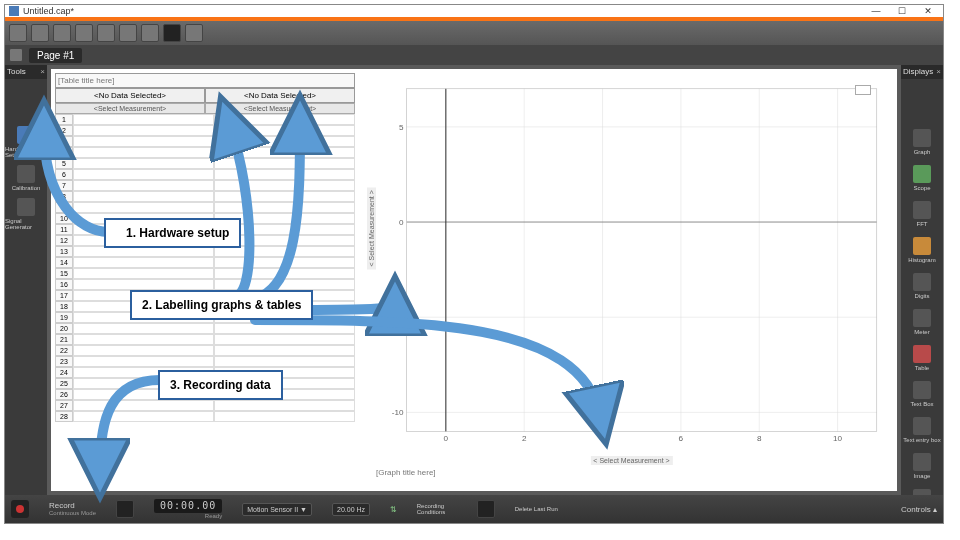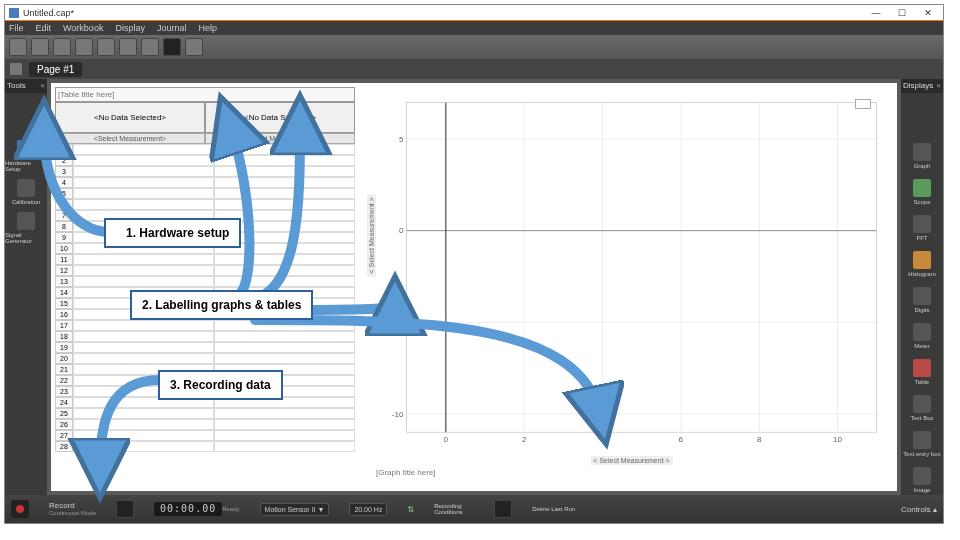--- a/index.html
+++ b/index.html
@@ -1,20 +1,20 @@
 <!DOCTYPE html>
 <html><head>
 <meta charset="utf-8">
 <style>
 * { box-sizing: border-box; margin: 0; padding: 0; font-family: Arial, sans-serif; }
 body { background: #fff; width: 960px; height: 540px; overflow: hidden; position: relative; }
 
 .app { width: 940px; height: 520px; margin: 4px; border: 1px solid #888; background: #5a5a5a; display: flex; flex-direction: column; }
 
-.titlebar { height: 16px; background: #fff; display: flex; align-items: center; padding: 0 4px; font-size: 9px; color: #333; border-bottom: 1px solid #f97316; }
+.titlebar { height: 16px; background: #fff; display: flex; align-items: center; padding: 0 4px; font-size: 9px; color: #333; border-bottom: 4px solid #f97316; }
 .titlebar .win-controls { margin-left: auto; display: flex; gap: 4px; }
 .win-btn { width: 22px; height: 12px; font-size: 9px; text-align: center; line-height: 12px; color: #333; }
 
 .menubar { height: 14px; background: #3c3c3c; display: flex; align-items: center; padding: 0 4px; gap: 12px; font-size: 9px; color: #ccc; }
 
 .toolbar { height: 24px; background: linear-gradient(#6a6a6a,#555); display: flex; align-items: center; padding: 0 4px; gap: 4px; }
 .tool-btn { width: 18px; height: 18px; background: #777; border: 1px solid #444; border-radius: 2px; }
 
 .pagebar { height: 20px; background: #444; display: flex; align-items: center; padding: 0 4px; gap: 6px; font-size: 10px; color: #ddd; }
 .page-tab { background: #2a2a2a; color: #fff; padding: 2px 8px; border-radius: 2px; font-size: 10px; }
@@ -29,21 +29,21 @@
 .panel-icon.blue { background: #4a7bb8; }
 .panel-icon.green { background: #5a9a5a; }
 .panel-icon.red { background: #b84a4a; }
 .panel-icon.orange { background: #c88a3a; }
 
 .canvas { flex: 1; background: #fff; margin: 4px; position: relative; overflow: hidden; }
 
 .data-table { position: absolute; left: 4px; top: 4px; width: 300px; font-size: 8px; }
 .table-title { border: 1px solid #999; padding: 2px; color: #777; background: #f8f8f8; }
 .table-head { display: flex; }
-.table-head-cell { flex: 1; border: 1px solid #999; padding: 10px; text-align: center; background: #f0f0f0; }
+.table-head-cell { flex: 1; border: 1px solid #999; padding: 2px; text-align: center; background: #f0f0f0; }
 .table-subhead { display: flex; }
 .table-subhead-cell { flex: 1; border: 1px solid #aaa; padding: 1px 3px; text-align: center; background: #e8e8e8; color: #555; font-size: 7px; }
 .table-rows { }
 .table-row { display: flex; }
 .row-num { width: 18px; border: 1px solid #ccc; text-align: center; padding: 1px; background: #f8f8f8; font-size: 7px; }
 .row-cell { flex: 1; border: 1px solid #ddd; height: 11px; }
 
 .graph-area { position: absolute; left: 325px; top: 10px; right: 10px; bottom: 40px; }
 .graph-area svg { width: 100%; height: 100%; }
 .axis-label-y { position: absolute; left: 0; top: 50%; transform: rotate(-90deg) translate(0,-50%); transform-origin: left center; font-size: 7px; color: #666; background: #eee; padding: 1px 3px; }
@@ -70,28 +70,20 @@
   <div class="titlebar">
     <span style="width:10px;height:10px;background:#4a7bb8;margin-right:4px;"></span>
     <span>Untitled.cap*</span>
     <div class="win-controls">
       <div class="win-btn">—</div>
       <div class="win-btn">☐</div>
       <div class="win-btn">✕</div>
     </div>
   </div>
 
-  <div class="menubar">
-    <span>File</span>
-    <span>Edit</span>
-    <span>Workbook</span>
-    <span>Display</span>
-    <span>Journal</span>
-    <span>Help</span>
-  </div>
 
   <div class="toolbar">
     <div class="tool-btn"></div>
     <div class="tool-btn"></div>
     <div class="tool-btn"></div>
     <div class="tool-btn"></div>
     <div class="tool-btn"></div>
     <div class="tool-btn"></div>
     <div class="tool-btn"></div>
     <div class="tool-btn" style="background:#222;"></div>
@@ -373,21 +365,21 @@
 
   <div class="bottom-bar">
     <div class="rec-btn">
         <div class="rec-dot"></div>
       </div>
     <div style="display:flex;flex-direction:column;line-height:1;">
       <span>Record</span>
       <span style="font-size:6px;color:#999;">Continuous Mode</span>
     </div>
     <div class="tool-btn" style="background:#222;"></div>
-    <div style="display:flex;flex-direction:row;align-items:center;line-height:1;">
+    <div style="display:flex;flex-direction:column;align-items:flex-end;line-height:1;">
       <div class="timer">00:00.00</div>
       <span style="font-size:6px;color:#999;">Ready</span>
     </div>
     <div class="dropdown-ctrl">Motion Sensor II ▼</div>
     <div class="dropdown-ctrl">20.00 Hz</div>
     <span style="color:#8c8;">⇅</span>
     <span style="font-size:6px;max-width:40px;">Recording Conditions</span>
     <div class="tool-btn" style="background:#222;"></div>
     <span style="font-size:6px;">Delete Last Run</span>
     <div class="bottom-right">

